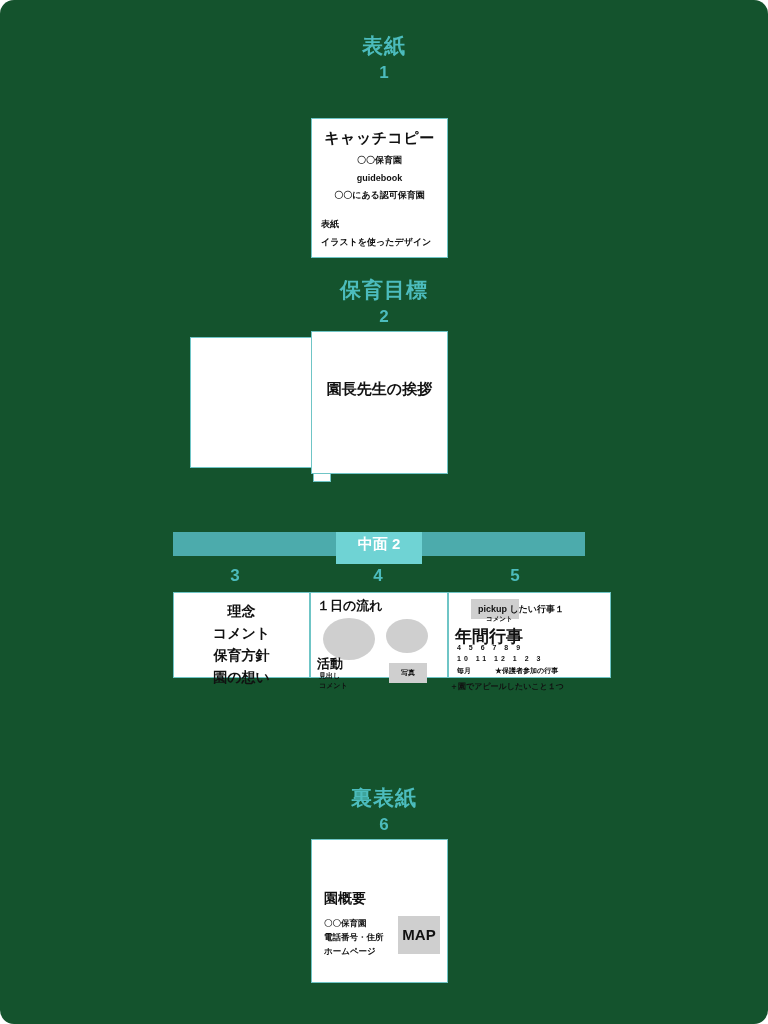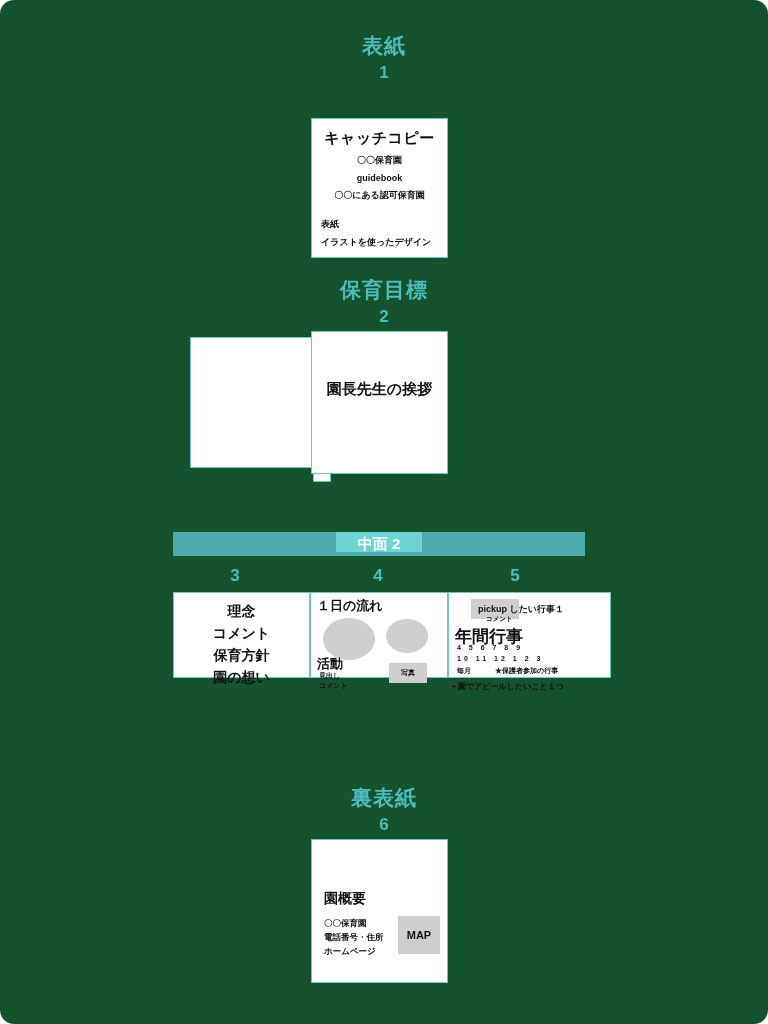--- a/index.html
+++ b/index.html
@@ -112,21 +112,21 @@
   #sec3 { position: absolute; left: 0; top: 532px; width: 768px; }
   #band {
     position: absolute;
     left: 173px; top: 0;
     width: 412px; height: 24px;
     background: #4cabac;
   }
   #band-label {
     position: absolute;
     left: 336px; top: 0;
-    width: 86px; height: 20px;
+    width: 86px; height: 32px;
     background: #6fd3d4;
     color: #ffffff;
     font-weight: bold;
     font-size: 15px;
     text-align: center;
     line-height: 24px;
   }
   .col-num {
     position: absolute;
     top: 34px;
@@ -305,21 +305,21 @@
     color: #111;
   }
   #back-l1 { top: 78px; }
   #back-l2 { top: 92px; }
   #back-l3 { top: 106px; }
   #back-map {
     position: absolute;
     left: 86px; top: 76px;
     width: 42px; height: 38px;
     background: #cfcfcf;
-    font-size: 11px;
+    font-size: 15px;
     font-weight: bold;
     color: #111;
     text-align: center;
     line-height: 38px;
   }
 </style>
 </head>
 <body>
 
 <div id="page">

